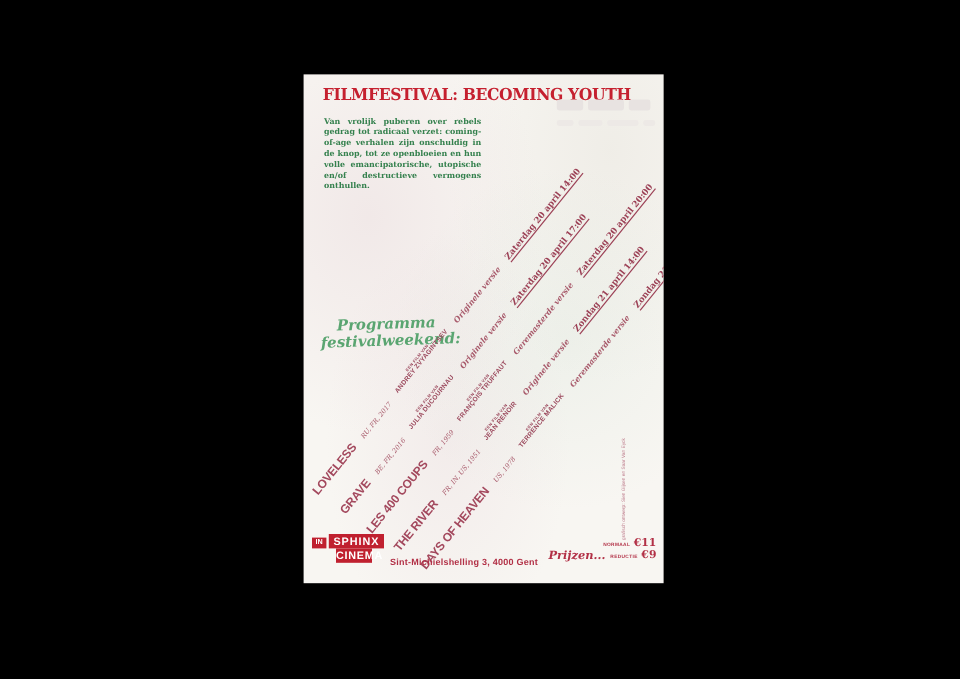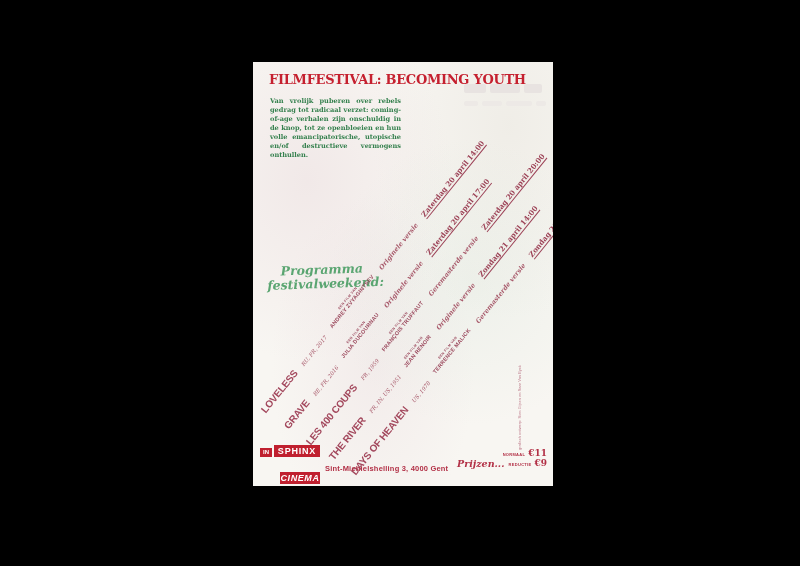--- a/index.html
+++ b/index.html
@@ -37,21 +37,21 @@
   .fname{display:block;font:700 5.5px/6px "Liberation Sans",sans-serif;letter-spacing:.2px;}
   .fver{font:italic 700 6.5px "DejaVu Serif",serif;margin-left:10px;color:#a85a6b;}
   .fdate{font:700 7.2px "DejaVu Serif",serif;margin-left:10px;color:#9c4156;
          text-decoration:underline;text-decoration-thickness:.7px;text-underline-offset:1.5px;}
   
   .logo{position:absolute;left:7px;top:383px;width:70px;height:30px;}
   .logo .box{position:absolute;background:#c0202f;color:#fff;font-weight:700;
              font-family:"Liberation Sans",sans-serif;text-align:center;}
   .logo .in{left:0;top:3px;width:12px;height:9px;font-size:6px;line-height:9px;}
   .logo .sphinx{left:14px;top:0;width:46px;height:12px;font-size:9px;line-height:12px;letter-spacing:.8px;}
-  .logo .cinema{left:20px;top:27px;width:40px;height:12px;font-size:9px;line-height:12px;letter-spacing:.6px;font-style:italic;}
+  .logo .cinema{left:20px;top:12px;width:30px;height:12px;font-size:9px;line-height:12px;letter-spacing:.6px;}
   .address{position:absolute;left:72px;top:402px;font:700 7.5px "Liberation Sans",sans-serif;
            letter-spacing:.2px;color:#b23046;white-space:nowrap;}
   .prices-label{position:absolute;left:204px;top:396px;font:italic 700 9.5px "DejaVu Serif",serif;
                 color:#b23046;white-space:nowrap;}
   .prices{position:absolute;right:6px;top:386px;text-align:right;color:#b23046;}
   .price-row{display:flex;justify-content:flex-end;align-items:baseline;gap:3px;line-height:10px;}
   .price-row .lbl{font:700 4px "Liberation Sans",sans-serif;letter-spacing:.3px;}
   .price-row .val{font:800 9px "DejaVu Serif",serif;}
   
   .credit{position:absolute;left:264px;top:310px;height:78px;color:#c08190;

